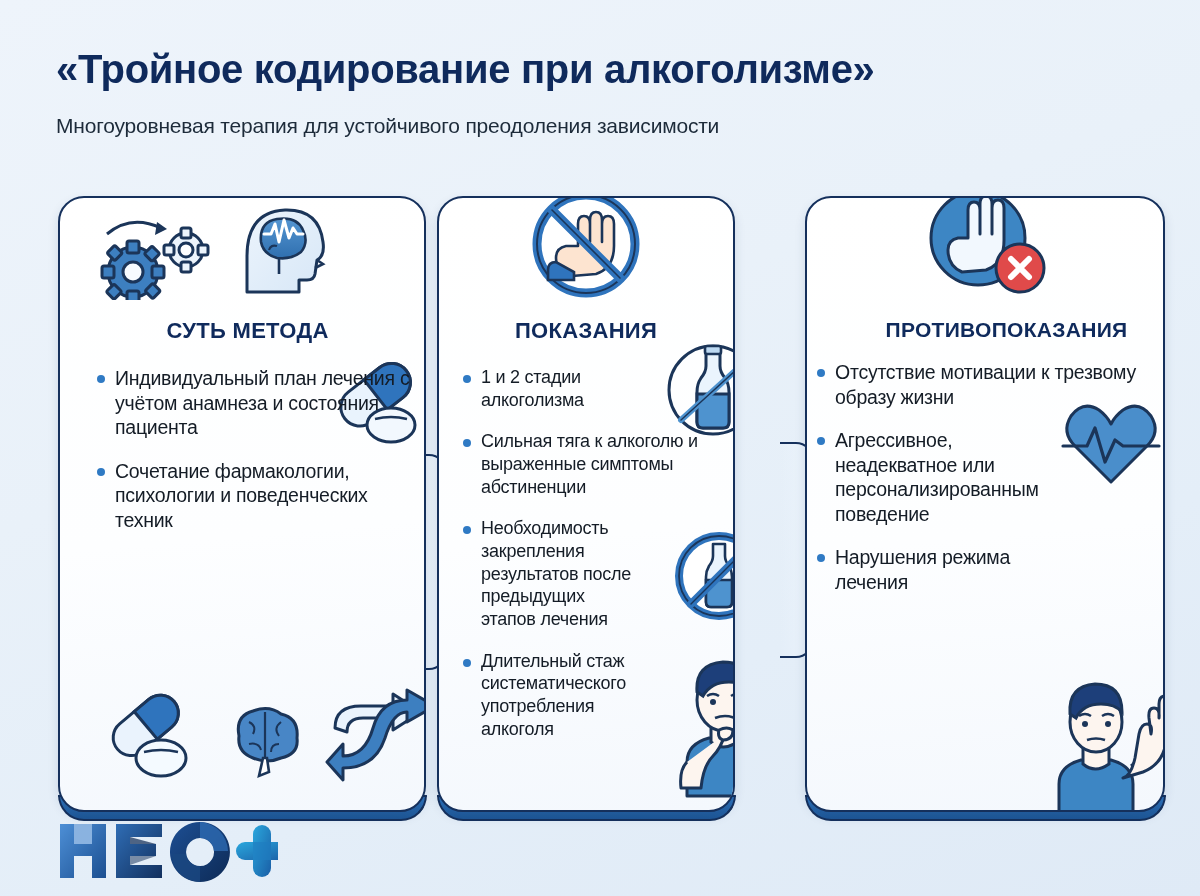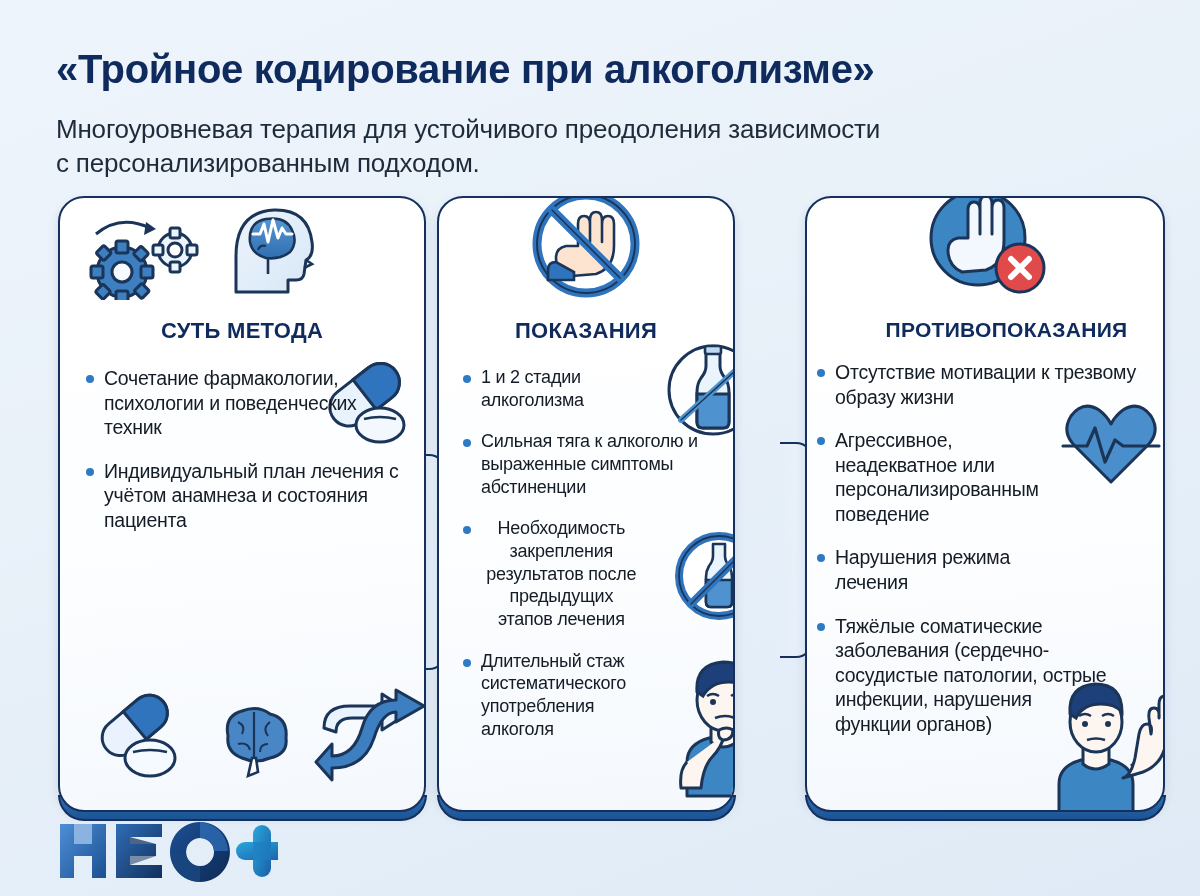--- a/index.html
+++ b/index.html
@@ -27,21 +27,21 @@
   .title {
     font-size: 40px;
     font-weight: bold;
     color: #0f2a5c;
     letter-spacing: -0.3px;
     line-height: 1.15;
     white-space: nowrap;
   }
   .subtitle {
     margin-top: 20px;
-    font-size: 26px;
+    font-size: 21px;
     color: #1d2b3a;
     line-height: 1.32;
     font-weight: 400;
     letter-spacing: -0.2px;
   }
 
   
   .deck {
     position: absolute;
     left: 0;
@@ -67,21 +67,21 @@
     left: -2.5px;
     right: -2.5px;
     bottom: -11px;
     height: 22px;
     background: linear-gradient(180deg, #2f74bd 0%, #1d5696 100%);
     border: 2.5px solid #15305c;
     border-radius: 0 0 26px 26px;
     z-index: -1;
   }
 
-  #card-1 { left: 58px;  width: 368px; }
+  #card-1 { left: 58px;  width: 368px; padding-left: 11px; }
   #card-2 { left: 437px; width: 298px; }
   #card-3 { left: 805px; width: 360px; }
 
   
   .connector {
     position: absolute;
     width: 34px;
     height: 216px;
     border: 2.5px solid #15305c;
     border-left: none;
@@ -171,21 +171,20 @@
     font-size: 0;
   }
 </style>
 </head>
 <body>
 
 <div class="header">
   <div class="title">«Тройное кодирование при алкоголизме»</div>
   <div class="subtitle">
     <div>Многоуровневая терапия для устойчивого преодоления зависимости</div>
-    <div>с персонализированным подходом.</div>
   </div>
 </div>
 
 <div class="deck">
 
   <div class="connector" id="connector-1"></div>
   <div class="connector" id="connector-2"></div>
 
   <div class="card" id="card-1">
     <div class="card-inner">
@@ -246,22 +245,22 @@
       <svg class="art" style="left:250px; top:155px;" width="110" height="100" viewBox="0 0 110 100">
         <g transform="rotate(-38 52 40)">
           <rect x="14" y="24" width="78" height="38" rx="19" fill="#e9f3fd" stroke="#1b3559" stroke-width="3"></rect>
           <path d="M53 24 h20 a19 19 0 0 1 0 38 h-20 z" fill="#2f74bd" stroke="#1b3559" stroke-width="3"></path>
         </g>
         <ellipse cx="70" cy="72" rx="24" ry="17" fill="#f2f8fe" stroke="#1b3559" stroke-width="3"></ellipse>
         <path d="M54 66 Q70 62 86 66" stroke="#1b3559" stroke-width="2.4" fill="none"></path>
       </svg>
 
       <ul class="bullets">
+        <li>Индивидуальный план лечения с учётом анамнеза и состояния пациента</li>
         <li>Сочетание фармакологии, психологии и поведенческих техник</li>
-        <li>Индивидуальный план лечения с учётом анамнеза и состояния пациента</li>
       </ul>
 
       <svg class="art" style="left:28px; top:490px;" width="108" height="96" viewBox="0 0 108 96">
         <g transform="rotate(-40 46 38)">
           <rect x="10" y="20" width="74" height="36" rx="18" fill="#eaf3fd" stroke="#1b3559" stroke-width="3"></rect>
           <path d="M47 20 h19 a18 18 0 0 1 0 36 h-19 z" fill="#2f74bd" stroke="#1b3559" stroke-width="3"></path>
         </g>
         <ellipse cx="62" cy="70" rx="25" ry="18" fill="#f4faff" stroke="#1b3559" stroke-width="3"></ellipse>
         <path d="M45 64 Q62 60 79 64" stroke="#1b3559" stroke-width="2.4" fill="none"></path>
       </svg>
@@ -319,21 +318,21 @@
         <circle cx="48" cy="48" r="40" fill="none" stroke="#1b3559" stroke-width="1.8"></circle>
         <path d="M42 16 L54 16 L54 28 Q54 33 58 38 Q61 43 61 49 L61 74 Q61 79 56 79 L40 79 Q35 79 35 74 L35 49 Q35 43 38 38 Q42 33 42 28 Z" fill="#eaf4fd" stroke="#1b3559" stroke-width="2.6" stroke-linejoin="round"></path>
         <path d="M35 52 L61 52 L61 74 Q61 79 56 79 L40 79 Q35 79 35 74 Z" fill="#4e93cf" stroke="#1b3559" stroke-width="2.6"></path>
         <line x1="20" y1="76" x2="76" y2="20" stroke="#2f74bd" stroke-width="8" stroke-linecap="round"></line>
         <line x1="20" y1="76" x2="76" y2="20" stroke="#1b3559" stroke-width="1.4" stroke-linecap="round"></line>
       </svg>
 
       <ul class="bullets">
         <li style="width:74%;">1 и 2 стадии алкоголизма</li>
         <li>Сильная тяга к алкоголю и выраженные симптомы абстиненции</li>
-        <li style="width:70%;text-align:center;">Необходимость закрепления результатов после предыдущих этапов лечения</li>
+        <li style="width:70%;">Необходимость закрепления результатов после предыдущих этапов лечения</li>
         <li style="width:70%;">Длительный стаж систематического употребления алкоголя</li>
       </ul>
 
       <svg class="art" style="left:218px; top:440px;" width="130" height="160" viewBox="0 0 130 160">
         <path d="M30 158 L30 124 Q30 106 52 100 L84 100 Q106 106 106 124 L106 158 Z" fill="#3d86c4" stroke="#1b3559" stroke-width="3" stroke-linejoin="round"></path>
         <path d="M96 106 Q106 112 106 126 L106 158 L96 158 Z" fill="#f1f7fd" stroke="#1b3559" stroke-width="3"></path>
         <path d="M54 86 L54 104 Q66 114 80 104 L80 86 Z" fill="#fdf5ef" stroke="#1b3559" stroke-width="3"></path>
         <ellipse cx="67" cy="62" rx="27" ry="31" fill="#fdf5ef" stroke="#1b3559" stroke-width="3"></ellipse>
         <path d="M40 54 Q38 26 66 24 Q94 24 94 52 Q86 44 72 44 Q54 44 46 58 Z" fill="#1d3f7a" stroke="#1b3559" stroke-width="3"></path>
         <path d="M50 58 Q56 54 62 58" stroke="#1b3559" stroke-width="2.6" fill="none"></path>
@@ -368,21 +367,20 @@
 
       <svg class="art" style="left:252px; top:198px;" width="106" height="94" viewBox="0 0 106 94">
         <path d="M52 86 L16 50 Q2 36 12 20 Q24 4 40 14 Q48 20 52 28 Q56 20 64 14 Q80 4 92 20 Q102 36 88 50 Z" fill="#4a8ecb" stroke="#1b3559" stroke-width="3" stroke-linejoin="round"></path>
         <path d="M4 50 L28 50 L36 32 L46 66 L56 44 L64 50 L100 50" stroke="#1b3559" stroke-width="3.2" fill="none" stroke-linecap="round" stroke-linejoin="round"></path>
       </svg>
 
       <ul class="bullets">
         <li>Отсутствие мотивации к трезвому образу жизни</li>
         <li style="width:74%;">Агрессивное, неадекватное или персонализированным поведение</li>
         <li style="width:70%;">Нарушения режима лечения</li>
-        <li style="width:88%;">Тяжёлые соматические заболевания (сердечно-сосудистые патологии, острые инфекции, нарушения функции органов)</li>
       </ul>
 
       <svg class="art" style="left:226px; top:468px;" width="140" height="152" viewBox="0 0 140 152">
         <path d="M26 150 L26 118 Q26 100 48 94 L78 94 Q100 100 100 118 L100 150 Z" fill="#3d86c4" stroke="#1b3559" stroke-width="3" stroke-linejoin="round"></path>
         <path d="M50 80 L50 98 Q62 108 76 98 L76 80 Z" fill="#fdf5ef" stroke="#1b3559" stroke-width="3"></path>
         <ellipse cx="63" cy="56" rx="26" ry="30" fill="#fdf5ef" stroke="#1b3559" stroke-width="3"></ellipse>
         <path d="M37 48 Q35 20 62 18 Q89 18 89 46 Q82 38 68 38 Q50 38 43 52 Z" fill="#1d3f7a" stroke="#1b3559" stroke-width="3"></path>
         <circle cx="52" cy="58" r="3" fill="#1b3559"></circle>
         <circle cx="75" cy="58" r="3" fill="#1b3559"></circle>
         <path d="M46 50 Q52 46 58 50" stroke="#1b3559" stroke-width="2.4" fill="none"></path>

